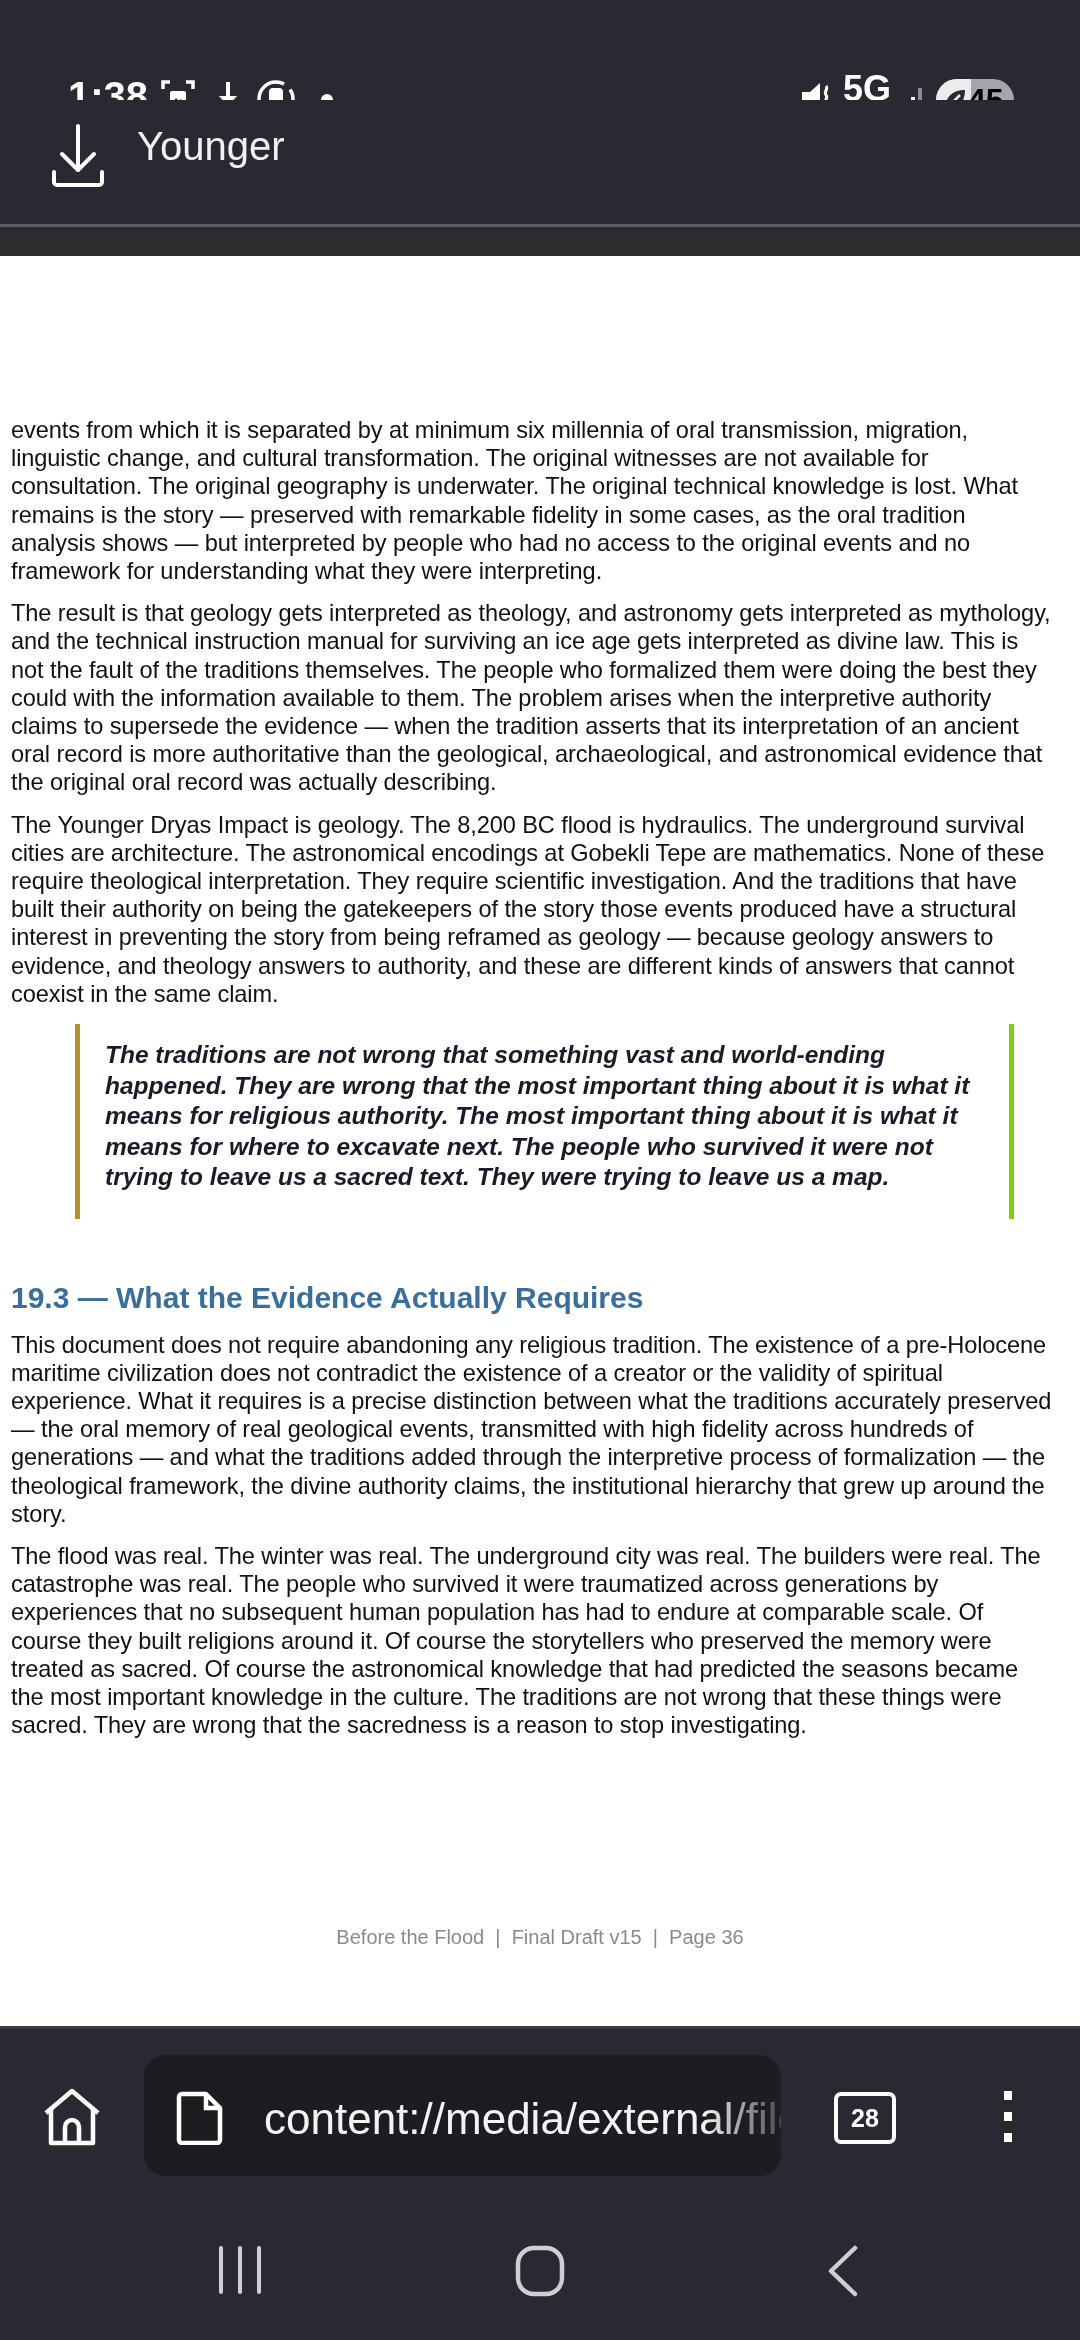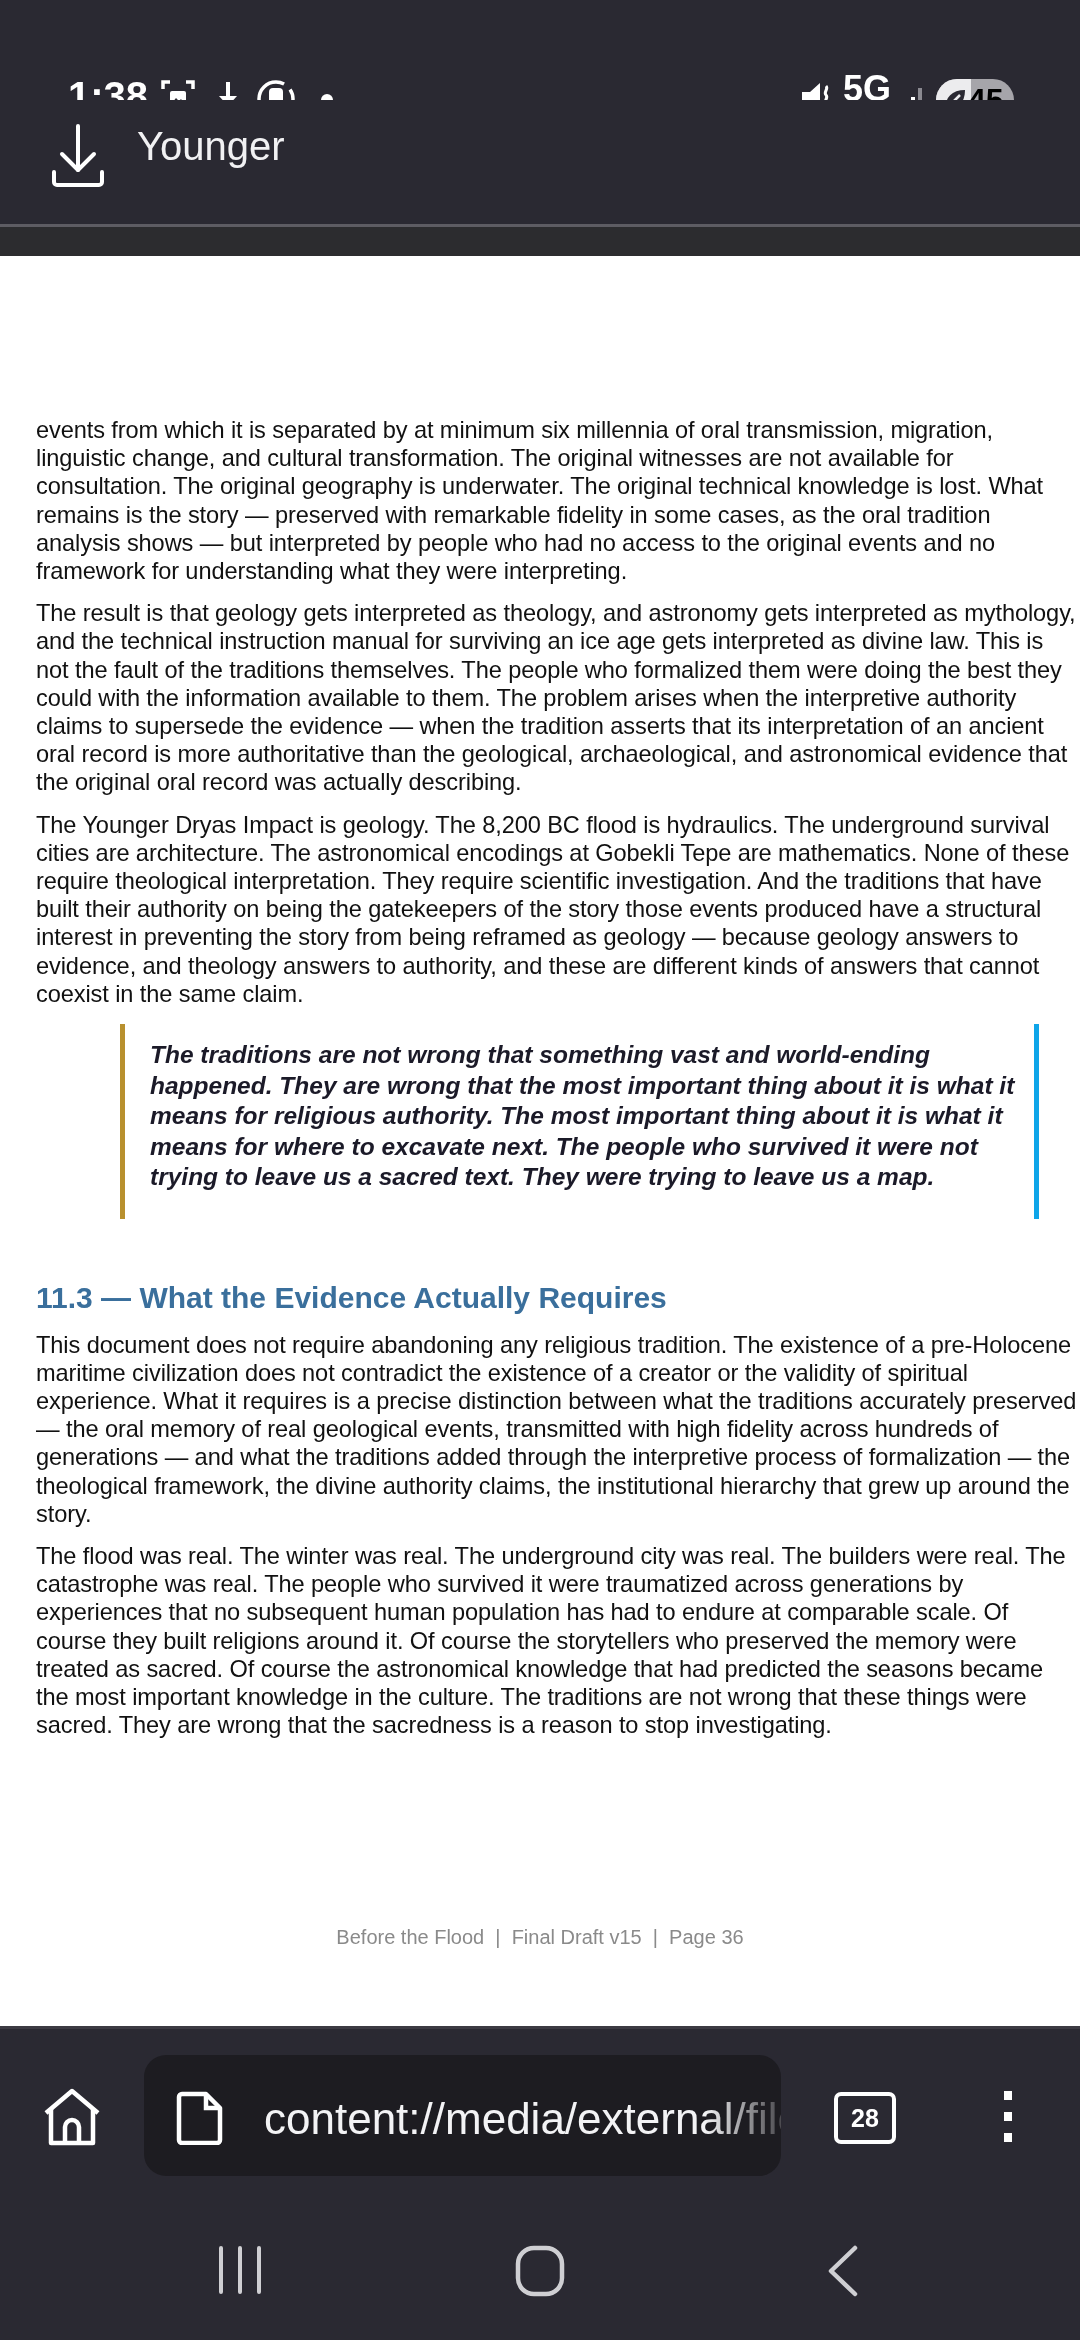--- a/index.html
+++ b/index.html
@@ -32,25 +32,25 @@
   .appbar-title { position: absolute; left: 137px; top: 24px; font-size: 40px; color: #f1f1f3; }
   .appbar-icon { position: absolute; left: 50px; top: 20px; }
   .appbar-divider { position: absolute; top: 224px; left: 0; width: 1080px; height: 3px; background: #5d5c63; }
   .appbar-under { position: absolute; top: 227px; left: 0; width: 1080px; height: 29px; background: #2c2c2f; }
 
   
   .page {
     position: absolute; top: 256px; left: 0; width: 1080px; height: 1770px;
     background: #ffffff;
   }
-  .doc { position: absolute; left: 36px; top: 160px; width: 1045px; color: #111; }
+  .doc { position: absolute; left: 11px; top: 160px; width: 1045px; color: #111; }
   .para { font-size: 23.6px; line-height: 28.2px; margin: 0 0 14px 0; letter-spacing: -0.1px; }
   .quote {
-    position: relative; margin: 16px 42px 0 84px; padding: 16px 12px 26px 25px;
-    border-left: 5px solid #b8902e; border-right: 5px solid #0ea5e9;
+    position: relative; margin: 16px 42px 0 64px; padding: 16px 12px 26px 25px;
+    border-left: 5px solid #b8902e; border-right: 5px solid #84cc16;
   }
   .quote p {
     margin: 0; font-style: italic; font-weight: bold; color: #1b1a28;
     font-size: 24.5px; line-height: 30.5px;
   }
   .section-h {
     color: #3a6f9c; font-weight: bold; font-size: 30px; margin: 62px 0 16px 0;
   }
   .footer {
     position: absolute; top: 1670px; left: 0; width: 1080px; text-align: center;
@@ -155,21 +155,21 @@
 <div class="appbar-under"></div>
 
 <div class="page">
   <div class="doc">
     <p class="para">events from which it is separated by at minimum six millennia of oral transmission, migration, linguistic change, and cultural transformation. The original witnesses are not available for consultation. The original geography is underwater. The original technical knowledge is lost. What remains is the story — preserved with remarkable fidelity in some cases, as the oral tradition analysis shows — but interpreted by people who had no access to the original events and no framework for understanding what they were interpreting.</p>
     <p class="para">The result is that geology gets interpreted as theology, and astronomy gets interpreted as mythology, and the technical instruction manual for surviving an ice age gets interpreted as divine law. This is not the fault of the traditions themselves. The people who formalized them were doing the best they could with the information available to them. The problem arises when the interpretive authority claims to supersede the evidence — when the tradition asserts that its interpretation of an ancient oral record is more authoritative than the geological, archaeological, and astronomical evidence that the original oral record was actually describing.</p>
     <p class="para">The Younger Dryas Impact is geology. The 8,200 BC flood is hydraulics. The underground survival cities are architecture. The astronomical encodings at Gobekli Tepe are mathematics. None of these require theological interpretation. They require scientific investigation. And the traditions that have built their authority on being the gatekeepers of the story those events produced have a structural interest in preventing the story from being reframed as geology — because geology answers to evidence, and theology answers to authority, and these are different kinds of answers that cannot coexist in the same claim.</p>
     <div class="quote">
       <p>The traditions are not wrong that something vast and world-ending happened. They are wrong that the most important thing about it is what it means for religious authority. The most important thing about it is what it means for where to excavate next. The people who survived it were not trying to leave us a sacred text. They were trying to leave us a map.</p>
     </div>
-    <div class="section-h">11.3 — What the Evidence Actually Requires</div>
+    <div class="section-h">19.3 — What the Evidence Actually Requires</div>
     <p class="para">This document does not require abandoning any religious tradition. The existence of a pre-Holocene maritime civilization does not contradict the existence of a creator or the validity of spiritual experience. What it requires is a precise distinction between what the traditions accurately preserved — the oral memory of real geological events, transmitted with high fidelity across hundreds of generations — and what the traditions added through the interpretive process of formalization — the theological framework, the divine authority claims, the institutional hierarchy that grew up around the story.</p>
     <p class="para">The flood was real. The winter was real. The underground city was real. The builders were real. The catastrophe was real. The people who survived it were traumatized across generations by experiences that no subsequent human population has had to endure at comparable scale. Of course they built religions around it. Of course the storytellers who preserved the memory were treated as sacred. Of course the astronomical knowledge that had predicted the seasons became the most important knowledge in the culture. The traditions are not wrong that these things were sacred. They are wrong that the sacredness is a reason to stop investigating.</p>
   </div>
   <div class="footer"><span style="white-space:pre;">Before the Flood  |  Final Draft v15  |  Page 36</span></div>
 </div>
 
 <div class="bottombar">
   <span class="home-btn">
     <svg width="64" height="62" viewBox="0 0 64 62">
         <g fill="none" stroke="#fff" stroke-width="4.5" stroke-linejoin="round">

